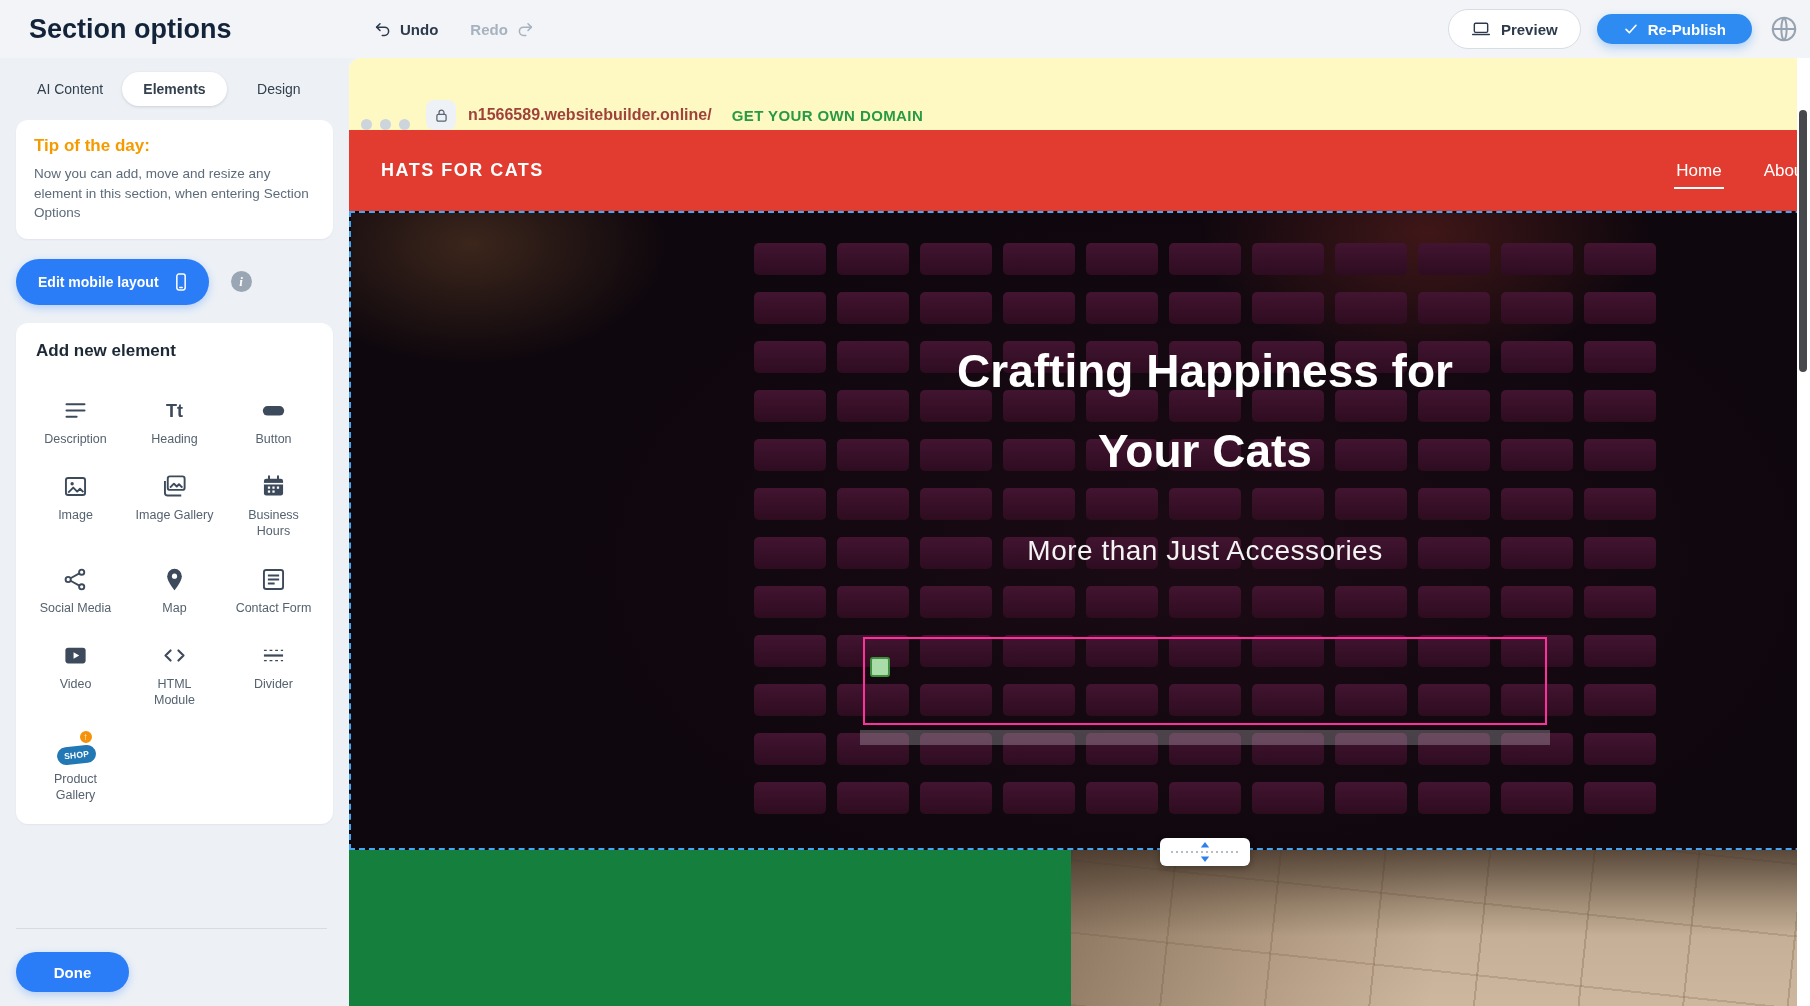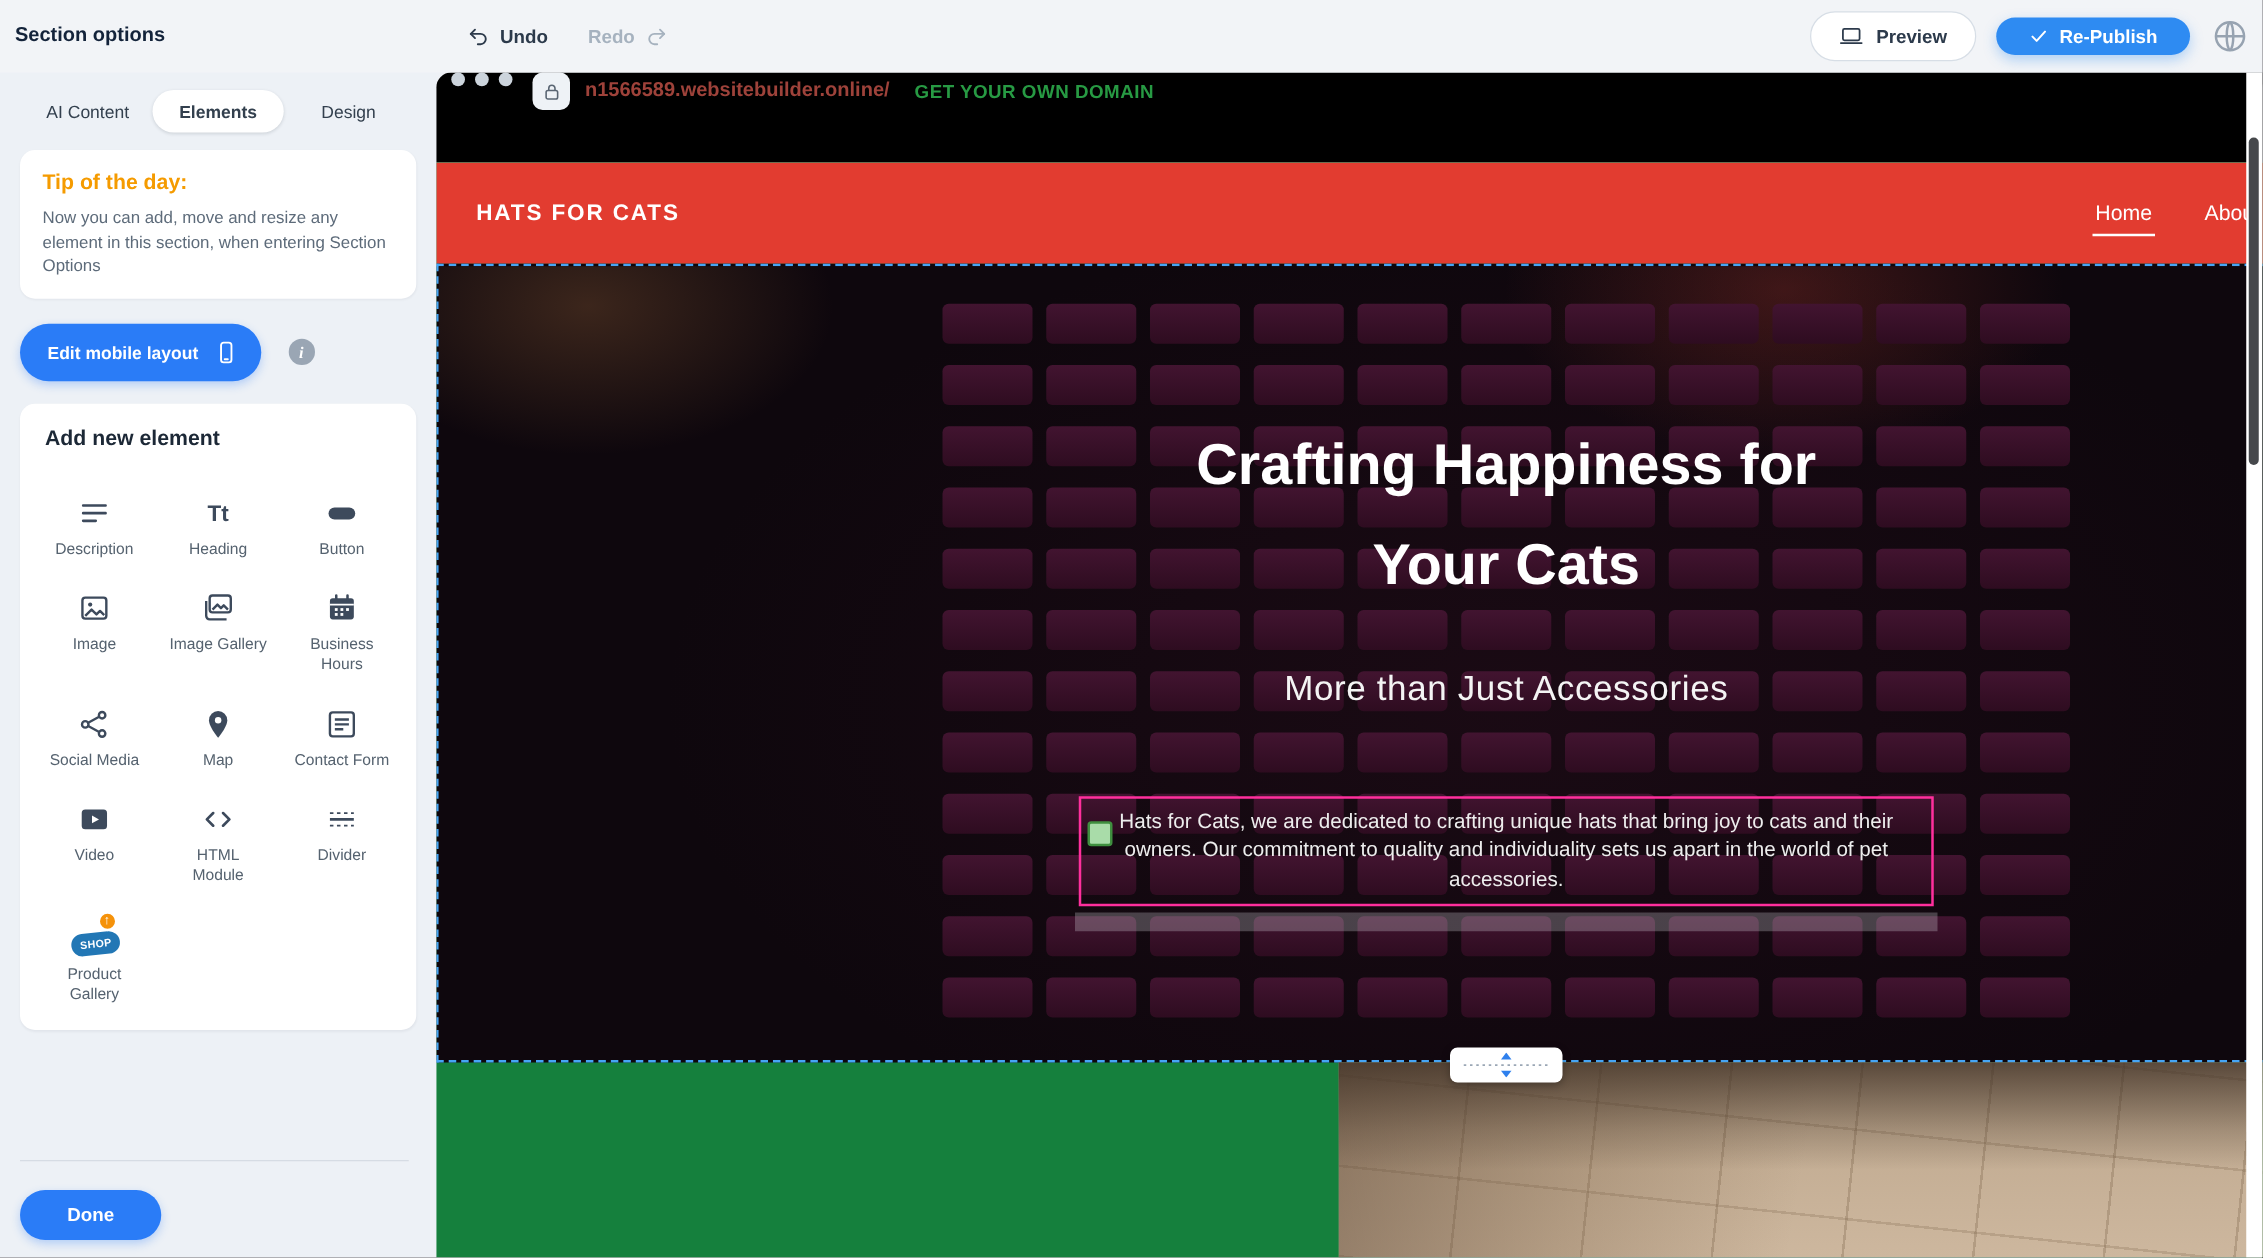--- a/index.html
+++ b/index.html
@@ -2,21 +2,21 @@
 <html><head>
 <meta charset="utf-8">
 <style>
   * { margin:0; padding:0; box-sizing:border-box; }
   html,body { width:1810px; height:1006px; }
   body { font-family:"Liberation Sans", sans-serif; background:#eef1f6; overflow:hidden; }
   .app { position:relative; width:1810px; height:1006px; background:#eef1f6; }
 
   
   .topbar { position:absolute; top:0; left:0; width:100%; height:58px; background:#f2f4f7; display:flex; align-items:center; z-index:9; }
-  .topbar-title { font-size:16px; font-weight:700; color:#13233a; margin-left:12px; }
+  .topbar-title { font-size:27px; font-weight:700; color:#13233a; margin-left:29px; }
   .undo-redo { position:absolute; left:374px; top:0; height:58px; display:flex; align-items:center; gap:32px; }
   .tb-act { display:flex; align-items:center; gap:8px; font-size:15px; font-weight:600; cursor:pointer; }
   .tb-act.undo { color:#2c3a4b; }
   .tb-act.redo { color:#a6b2bf; }
   .tb-act svg { width:18px; height:18px; }
   .topbar-right { position:absolute; right:10px; top:0; height:58px; display:flex; align-items:center; gap:16px; }
   .btn-preview { display:flex; align-items:center; gap:10px; height:40px; padding:0 22px; background:#fff; border:1px solid #d7dee6; border-radius:21px; font-size:15px; font-weight:600; color:#2c3a4b; cursor:pointer; }
   .btn-preview svg { width:20px; height:20px; }
   .btn-republish { display:flex; align-items:center; gap:9px; height:30px; padding:0 26px; background:#2e8bf2; border:none; border-radius:22px; font-size:15px; font-weight:600; color:#fff; cursor:pointer; box-shadow:0 4px 10px rgba(46,139,242,.35); }
   .btn-republish svg { width:16px; height:16px; }
@@ -43,21 +43,21 @@
   .el-item svg { width:27px; height:27px; }
   .el-label { font-size:12.5px; color:#55626f; line-height:1.25; max-width:78px; }
   .shop-icon { position:relative; width:42px; height:30px; }
   .shop-pill { position:absolute; left:2px; bottom:0; background:#2277b5; color:#fff; font-size:8.5px; font-weight:700; padding:4px 7px; border-radius:10px; letter-spacing:.3px; transform:rotate(-6deg); }
   .shop-badge { position:absolute; right:3px; top:-5px; width:16px; height:16px; border-radius:50%; background:#f5920a; color:#fff; font-size:10px; line-height:1; display:flex; align-items:center; justify-content:center; border:2px solid #fff; }
   .sidebar-divider { position:absolute; left:16px; right:22px; bottom:77px; height:1px; background:#d6dce4; }
   .btn-done { position:absolute; left:16px; bottom:14px; width:113px; height:40px; background:#2a7cf7; color:#fff; border:none; border-radius:21px; font-size:15px; font-weight:700; cursor:pointer; box-shadow:0 3px 8px rgba(42,124,247,.3); }
 
   
   .main { position:absolute; left:349px; top:58px; right:0; bottom:0; background:#fff; border-top-left-radius:12px; border-top-right-radius:12px; }
-  .chrome { position:absolute; top:0; left:0; right:0; height:72px; background:#000000; display:flex; align-items:flex-start; border-top-left-radius:12px; }
+  .chrome { position:absolute; top:0; left:0; right:0; height:72px; background:#fef9c3; display:flex; align-items:flex-end; border-top-left-radius:12px; }
   .chrome-dots { display:flex; gap:8px; margin-left:12px; }
   .chrome-dot { width:11px; height:11px; border-radius:50%; background:#ccd4dc; }
   .urlbar { display:flex; align-items:center; gap:12px; margin-left:16px; }
   .lock-badge { width:30px; height:30px; border-radius:8px; background:#eef2f6; display:flex; align-items:center; justify-content:center; }
   .lock-badge svg { width:17px; height:17px; }
   .url-text { font-size:16px; font-weight:600; color:#9e423a; }
   .domain-cta { font-size:15px; font-weight:700; color:#279a43; letter-spacing:.4px; margin-left:8px; cursor:pointer; }
 
   .preview { position:absolute; top:72px; left:0; width:1712px; bottom:0; background:#15803d; overflow:hidden; }
   .site-header { height:81px; background:#e23c30; display:flex; align-items:center; padding:0 46px 0 32px; }
@@ -445,21 +445,20 @@
             <div class="tile"></div>
             <div class="tile"></div>
           </div>
         <div class="hero-heading">
             <span>Crafting Happiness for Your Cats</span>
           </div>
         <div class="hero-subheading">More than Just Accessories</div>
         <div class="ghost-strip"></div>
         <div class="hero-paragraph">
           <div class="drag-handle-green"></div>
-          <p>Hats for Cats, we are dedicated to crafting unique hats that bring joy to cats and their owners. Our commitment to quality and individuality sets us apart in the world of pet accessories.</p>
         </div>
         <div class="resize-pill">
           <svg width="72" height="20" viewBox="0 0 72 20">
               <line x1="2" y1="10" x2="70" y2="10" stroke="#9aa7b5" stroke-width="1.4" stroke-dasharray="2 3"></line>
               <path d="M36 0l4.2 5.5h-8.4z" fill="#2f80ed"></path>
               <path d="M36 20l-4.2-5.5h8.4z" fill="#2f80ed"></path>
             </svg>
         </div>
       </div>
 

